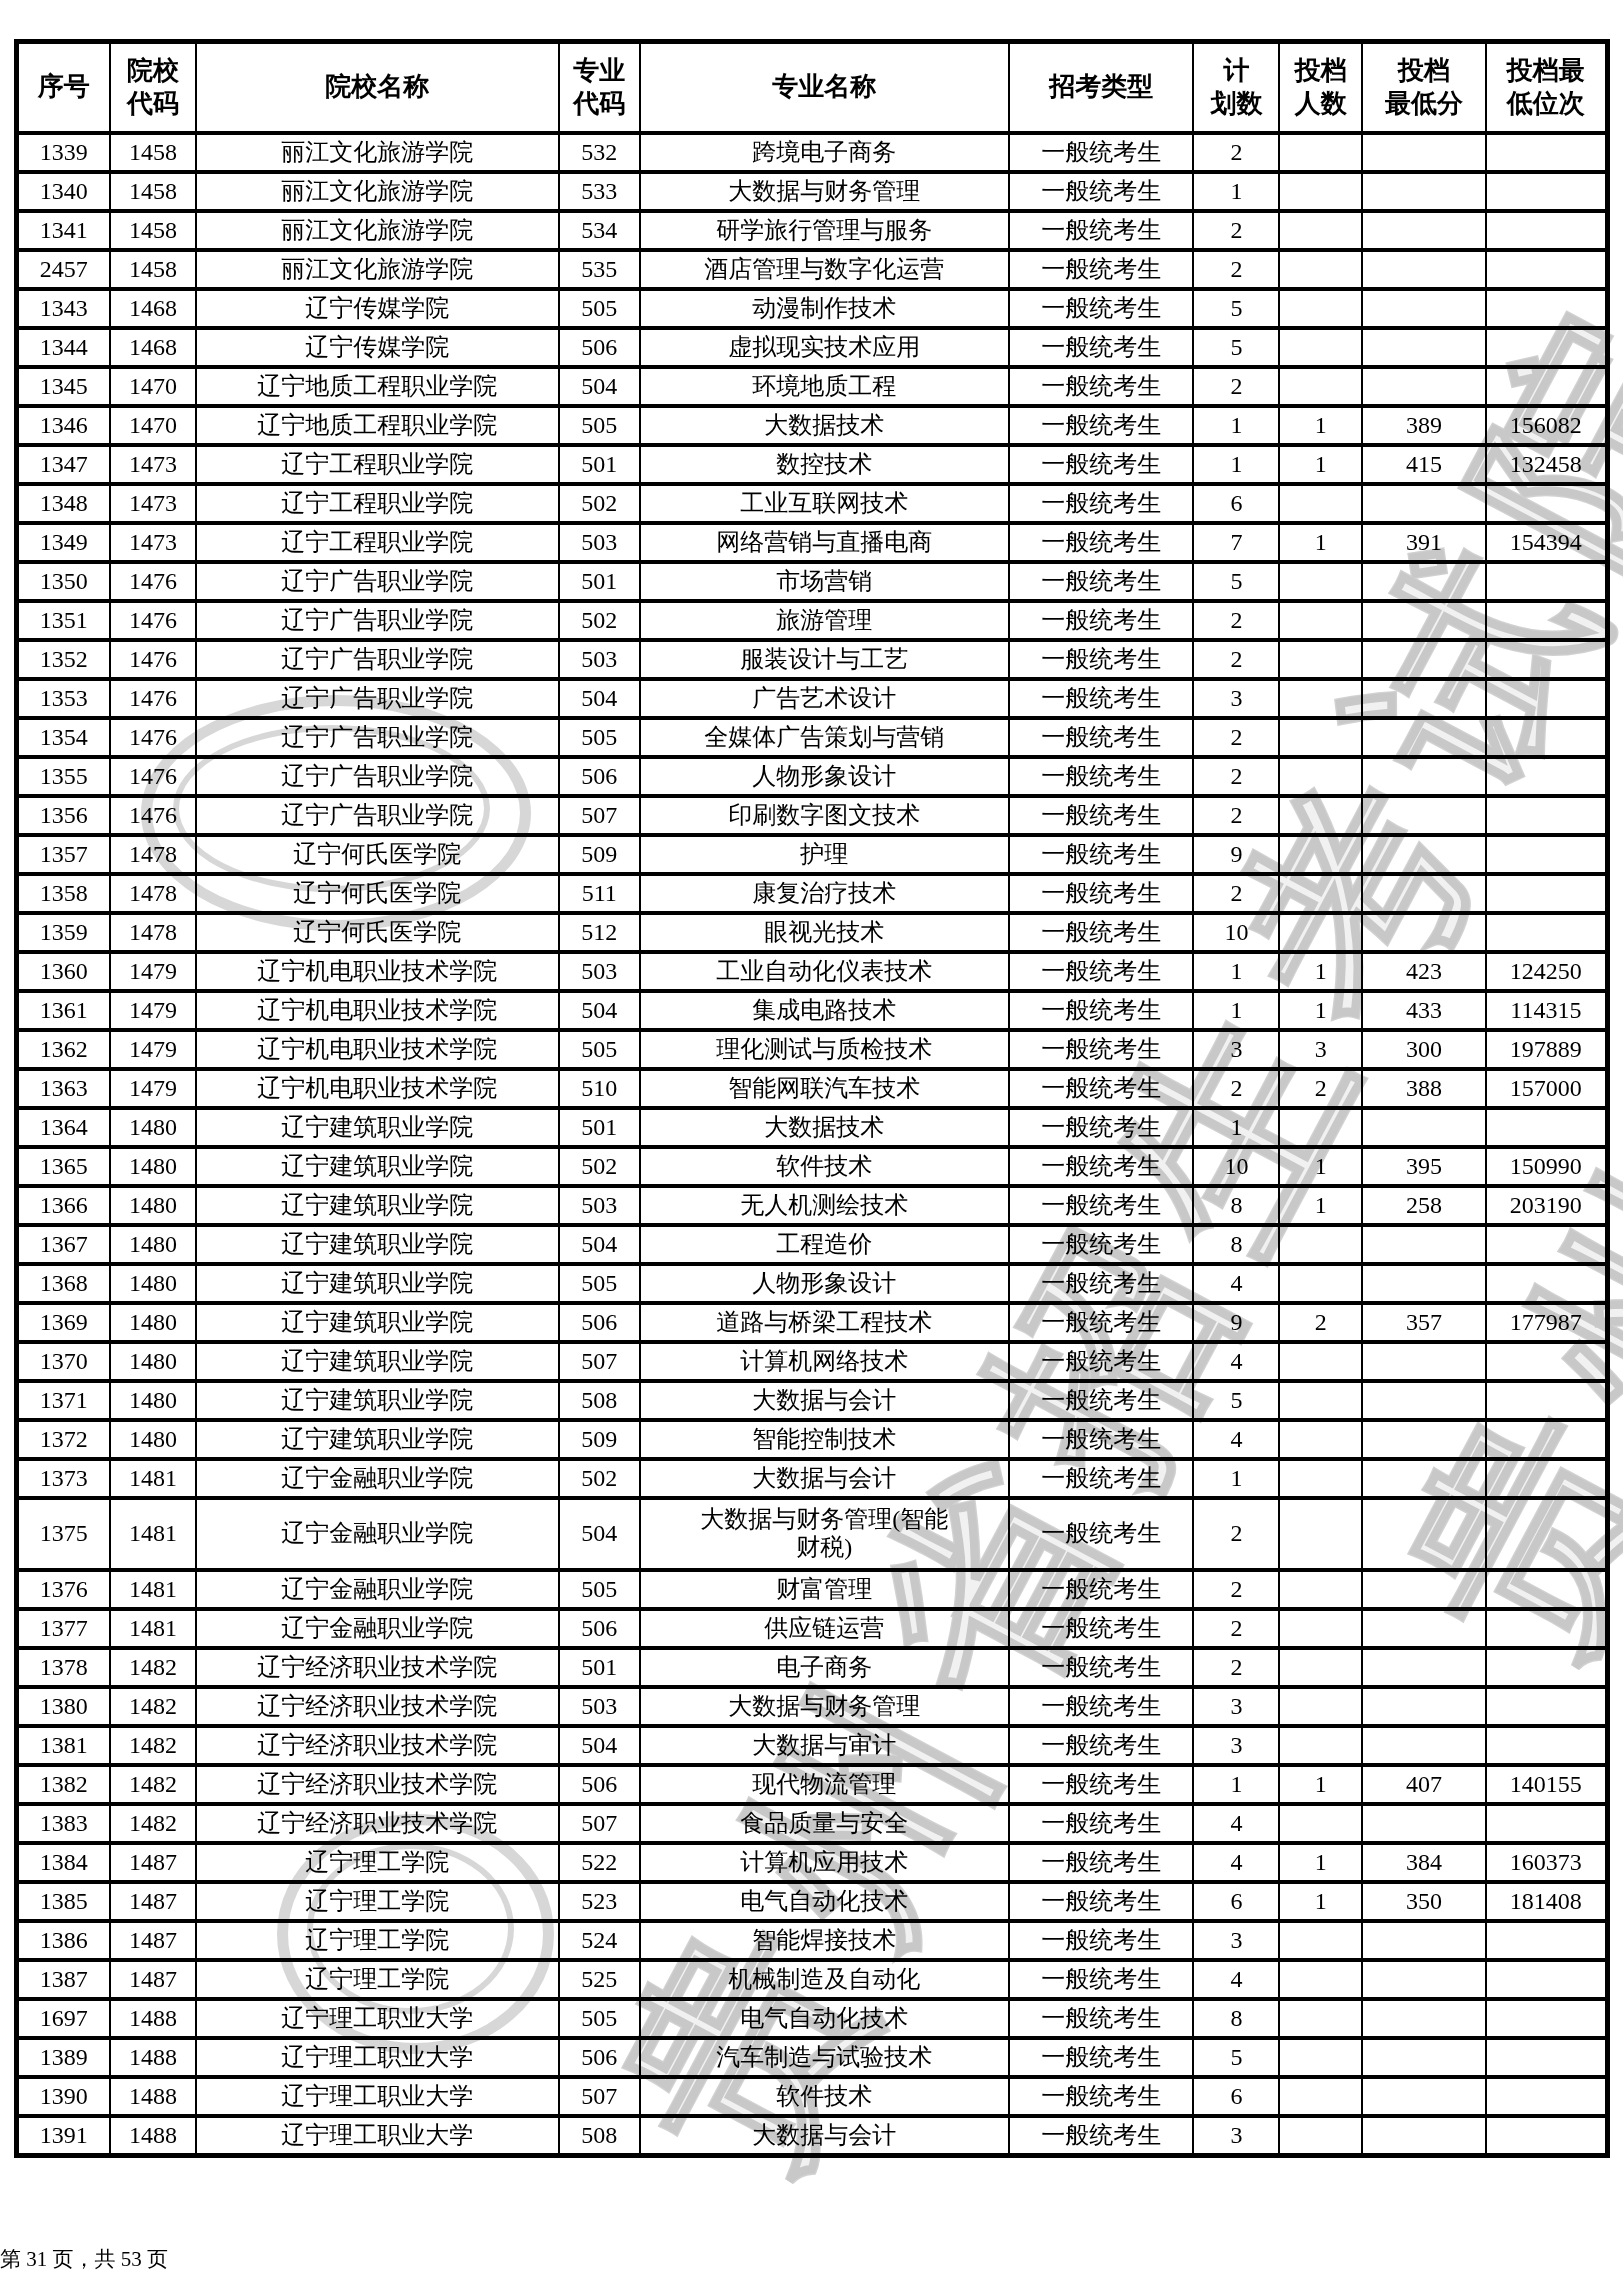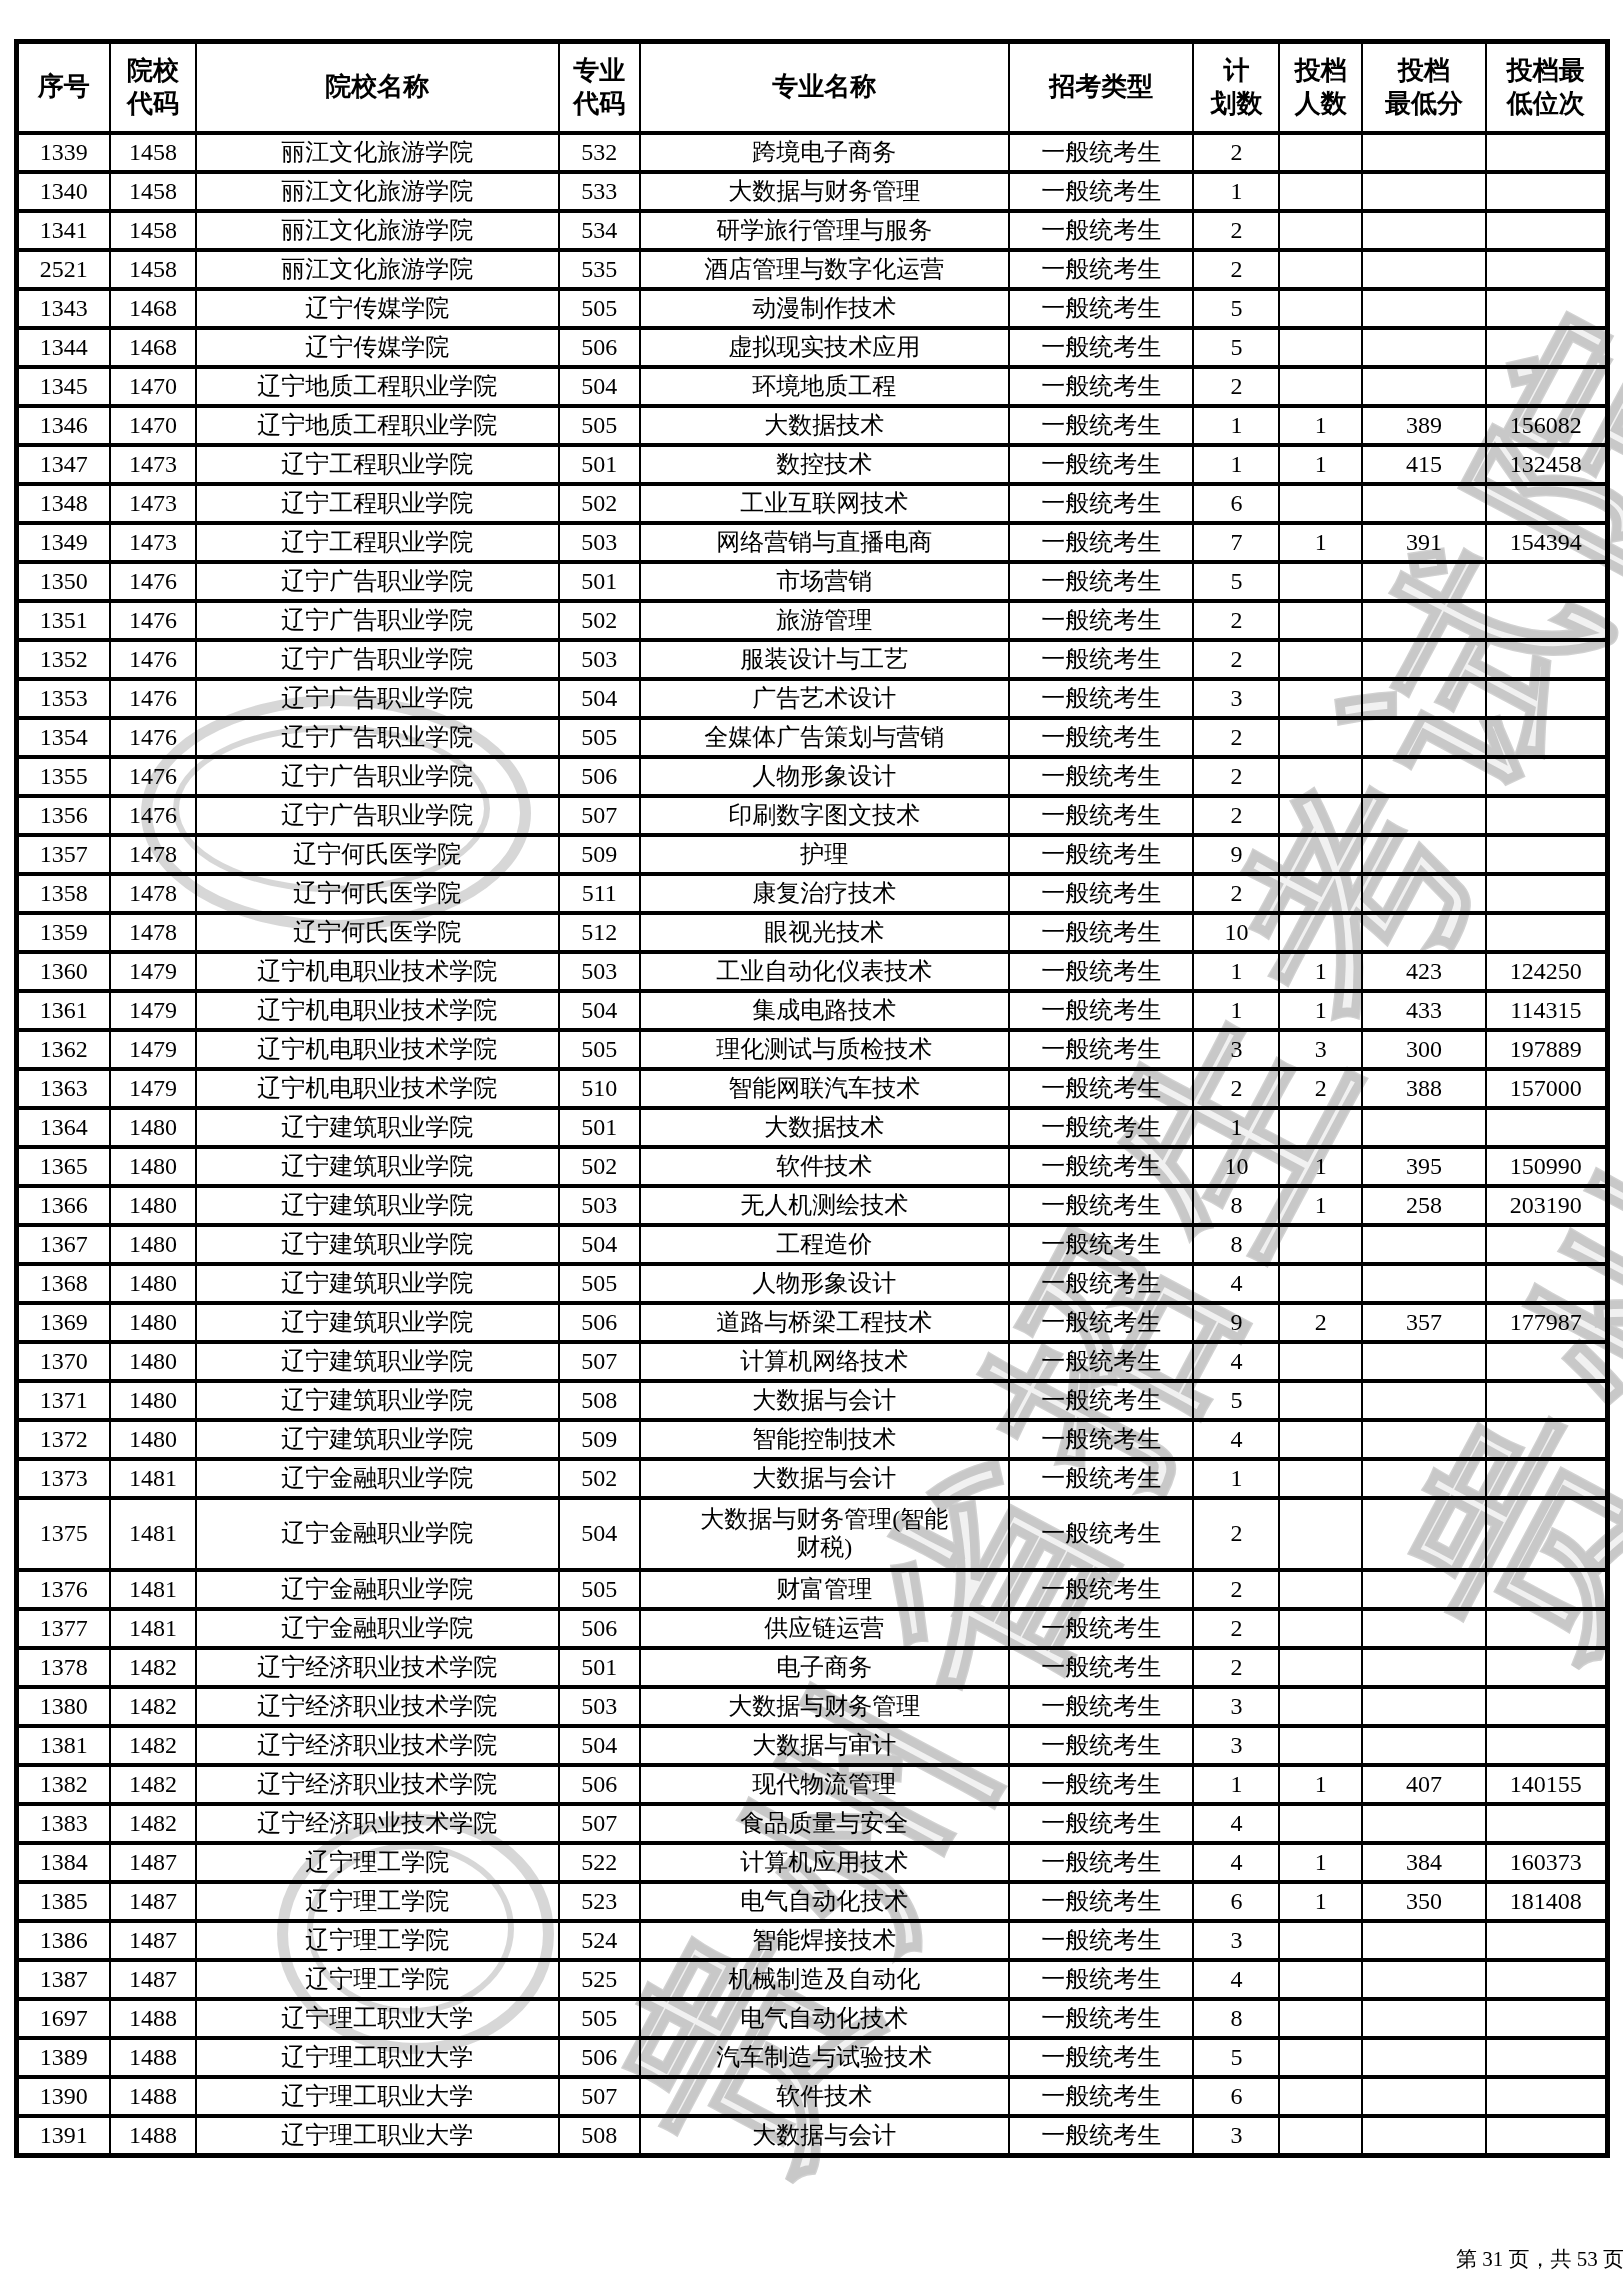--- a/index.html
+++ b/index.html
@@ -69,21 +69,21 @@
     line-height: 1.15;
     white-space: pre-line;
   }
   table.adm tr.tall td { height: 68px; }
 
   
   .page-footer {
     position: absolute;
     left: 0; right: 0;
     top: 2245px;
-    text-align: right;
+    text-align: left;
     font-size: 21px;
     z-index: 1;
   }
 </style>
 </head>
 <body>
 
 <div class="wm-layer">
   <div class="wm-text a">贵州省招生考试院</div>
   <div class="wm-text b">贵州省招生考试院</div>
@@ -157,21 +157,21 @@
         <td>丽江文化旅游学院</td>
         <td>534</td>
         <td>研学旅行管理与服务</td>
         <td>一般统考生</td>
         <td>2</td>
         <td></td>
         <td></td>
         <td></td>
       </tr>
       <tr>
-        <td>2521</td>
+        <td>2457</td>
         <td>1458</td>
         <td>丽江文化旅游学院</td>
         <td>535</td>
         <td>酒店管理与数字化运营</td>
         <td>一般统考生</td>
         <td>2</td>
         <td></td>
         <td></td>
         <td></td>
       </tr>

